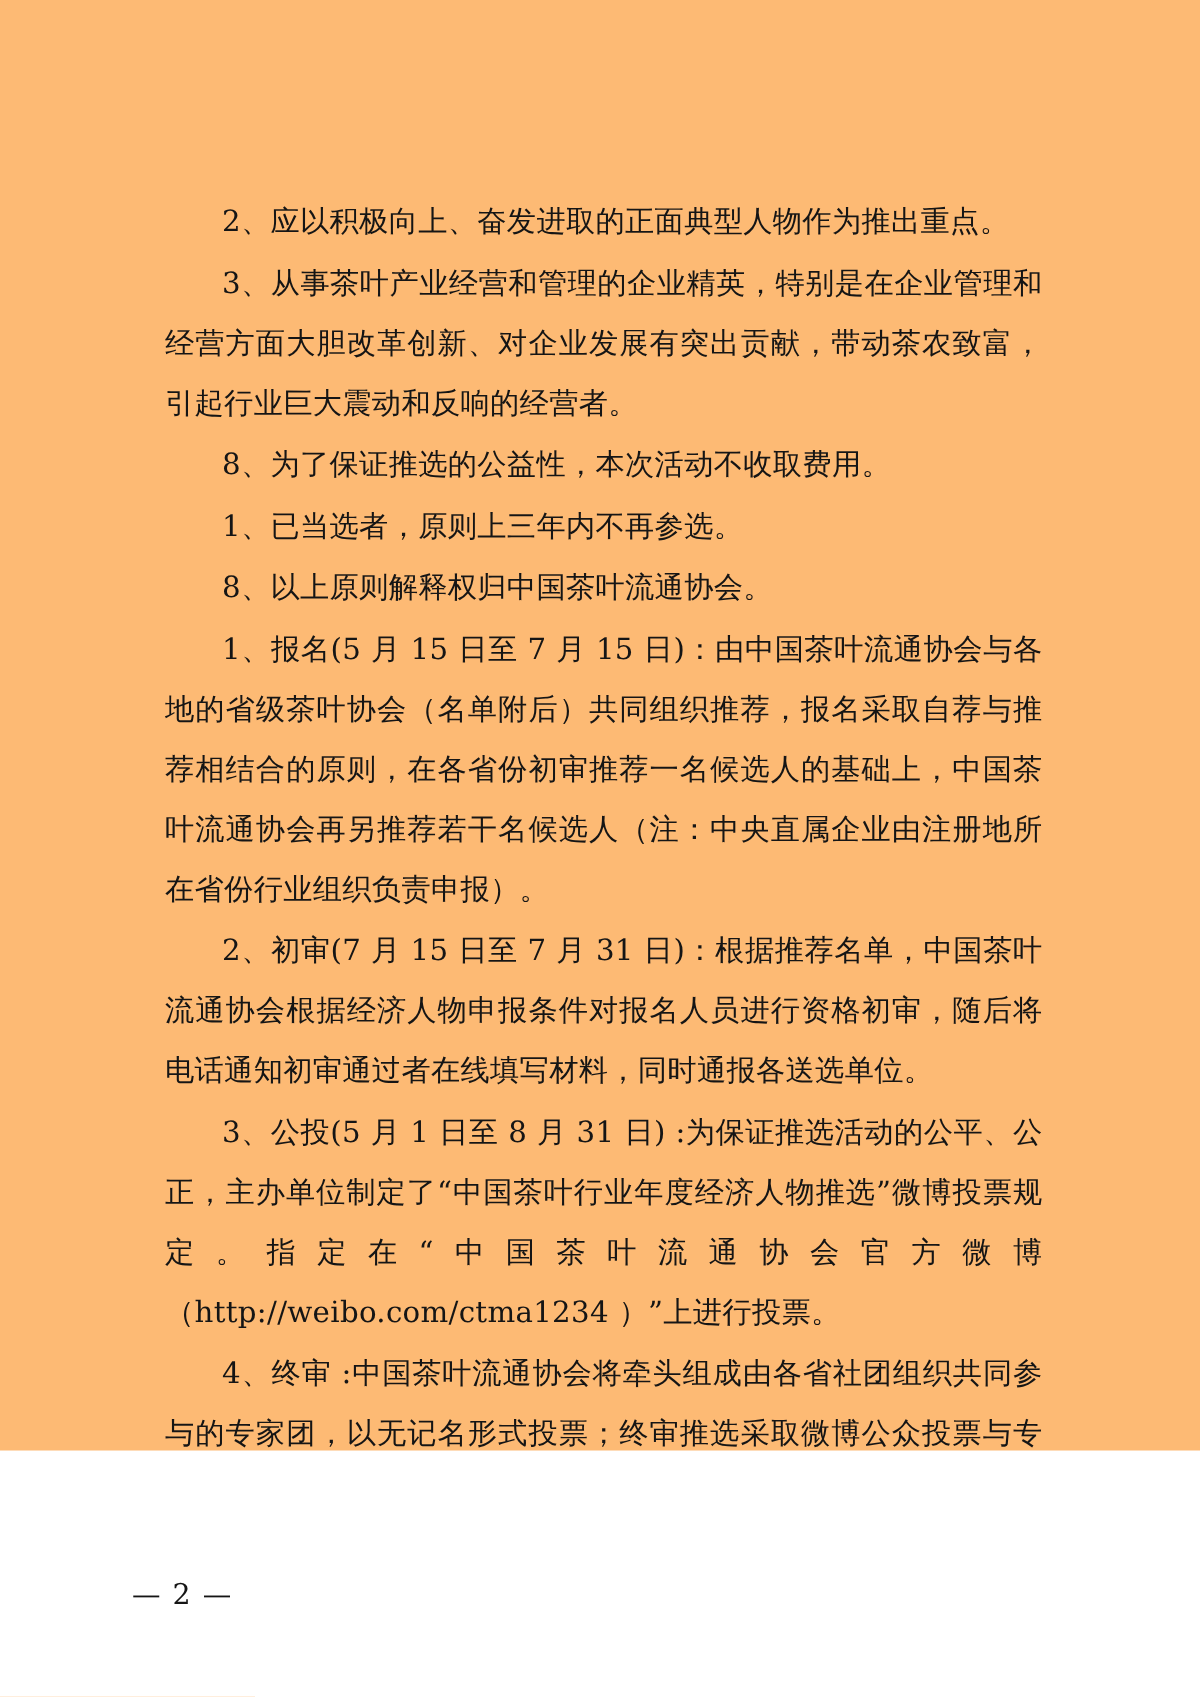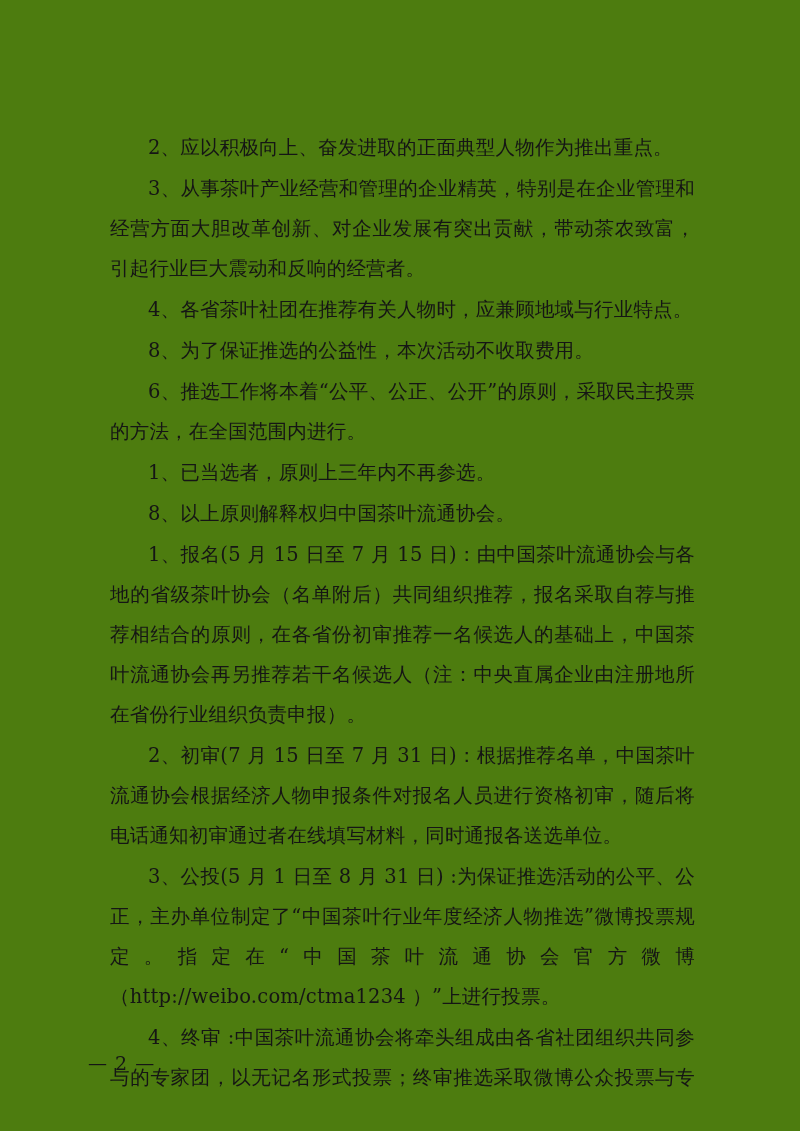--- a/index.html
+++ b/index.html
@@ -13,22 +13,22 @@
     position: relative;
     font-family: "Liberation Serif", serif;
     color: #1a1a1a;
     overflow: hidden;
   }
   .page {
     position: absolute;
     left: 0;
     top: 0;
     width: 800px;
-    height: 1131px;
-    background: #4d7c0f;
+    height: 967px;
+    background: #fdba74;
   }
   .body-text {
     position: absolute;
     left: 110px;
     top: 128px;
     width: 585px;
   }
   p.para {
     margin: 0 0 1px 0;
     font-size: 19.5px;
@@ -56,23 +56,21 @@
   }
 </style>
 </head>
 <body>
 
 <div class="page">
 
   <div class="body-text">
     <p class="para indent">2、应以积极向上、奋发进取的正面典型人物作为推出重点。</p>
     <p class="para indent">3、从事茶叶产业经营和管理的企业精英，特别是在企业管理和经营方面大胆改革创新、对企业发展有突出贡献，带动茶农致富，引起行业巨大震动和反响的经营者。</p>
-    <p class="para indent">4、各省茶叶社团在推荐有关人物时，应兼顾地域与行业特点。</p>
     <p class="para indent">8、为了保证推选的公益性，本次活动不收取费用。</p>
-    <p class="para indent">6、推选工作将本着“公平、公正、公开”的原则，采取民主投票的方法，在全国范围内进行。</p>
     <p class="para indent">1、已当选者，原则上三年内不再参选。</p>
     <p class="para indent">8、以上原则解释权归中国茶叶流通协会。</p>
     <p class="para indent">1、报名(5 月 15 日至 7 月 15 日)：由中国茶叶流通协会与各地的省级茶叶协会（名单附后）共同组织推荐，报名采取自荐与推荐相结合的原则，在各省份初审推荐一名候选人的基础上，中国茶叶流通协会再另推荐若干名候选人（注：中央直属企业由注册地所在省份行业组织负责申报）。</p>
     <p class="para indent">2、初审(7 月 15 日至 7 月 31 日)：根据推荐名单，中国茶叶流通协会根据经济人物申报条件对报名人员进行资格初审，随后将电话通知初审通过者在线填写材料，同时通报各送选单位。</p>
     <p class="para indent">3、公投(5 月 1 日至 8 月 31 日) :为保证推选活动的公平、公正，主办单位制定了“中国茶叶行业年度经济人物推选”微博投票规定。指定在“中国茶叶流通协会官方微博（http://weibo.com/ctma1234 ）”上进行投票。</p>
     <p class="para indent last-line-spread">4、终审 :中国茶叶流通协会将牵头组成由各省社团组织共同参与的专家团，以无记名形式投票；终审推选采取微博公众投票与专</p>
   </div>
 
   <div class="footer">— 2 —</div>
 

